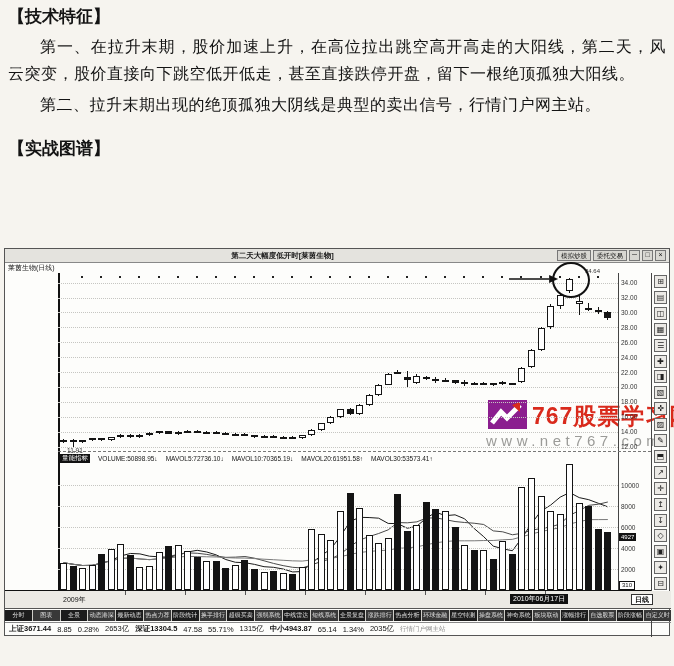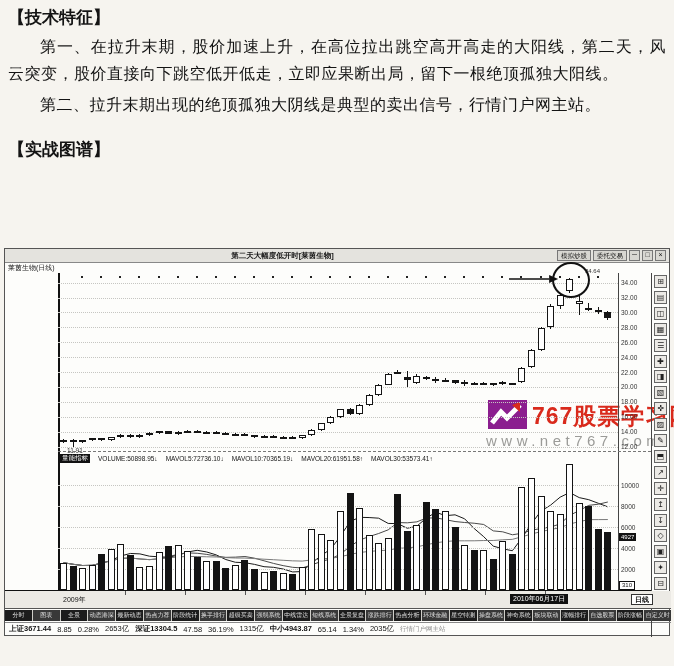--- a/index.html
+++ b/index.html
@@ -1,19 +1,19 @@
 <!DOCTYPE html>
 <html><head>
 <meta charset="utf-8">
 <style>
   html,body{margin:0;padding:0;background:#e9e7e2;}
   .page{position:relative;width:674px;height:666px;background:#f6f4ef;
         font-family:"Liberation Serif","DejaVu Serif",serif;color:#141414;overflow:hidden;}
   .textblock{position:absolute;top:6px;left:8px;right:8px;}
-  .sec-title{font-family:Liberation Sans, sans-serif;font-weight:bold;
+  .sec-title{font-family:Liberation Mono, monospace;font-weight:bold;
              font-size:17px;line-height:23px;}
   .sec-title.second{margin-top:20px;}
   .body-text p{margin:4px 0 0 0;font-size:16px;letter-spacing:0.5px;line-height:27px;
                text-align:justify;text-indent:2em;}
   .appwin{position:absolute;left:4px;top:248px;width:666px;height:388px;background:#fdfdfb;
           border:1px solid #555;font-family:"Liberation Sans","DejaVu Sans",sans-serif;box-sizing:border-box;}
   .menubar{position:absolute;top:0;left:0;right:0;height:13px;background:#e4e3de;
            display:flex;align-items:center;font-size:7.5px;padding:0 3px;border-bottom:1px solid #888;}
   .menus{display:flex;gap:7px;}
   .menu-item{cursor:default;white-space:nowrap;}
@@ -48,21 +48,21 @@
   svg.overlay{position:absolute;left:0;top:0;pointer-events:none;}
 </style>
 </head>
 <body>
 
 <div class="page">
 
   <div class="textblock">
     <div class="sec-title">【技术特征】</div>
     <div class="body-text">
-      <p>第一、在拉升末期，股价加速上升，在高位拉出跳空高开高走的大阳线，第二天，风云突变，股价直接向下跳空低开低走，立即应果断出局，留下一根绝顶孤独大阳线。</p>
+      <p>第一、在拉升末期，股价加速上升，在高位拉出跳空高开高走的大阳线，第二天，风云突变，股价直接向下跳空低开低走，甚至直接跌停开盘，留下一根绝顶孤独大阳线。</p>
       <p>第二、拉升末期出现的绝顶孤独大阴线是典型的卖出信号，行情门户网主站。</p>
     </div>
     <div class="sec-title second">【实战图谱】</div>
   </div>
 
   <div class="appwin">
     <div class="menubar">
       <div class="wtitle">第二天大幅度低开时[莱茵生物]</div>
       <div class="wbtns">
           <div class="wbtn">模拟炒股</div>
@@ -114,21 +114,21 @@
         <div class="tab">阶段涨幅</div>
         <div class="tab">自定义时</div>
       </div>
     <div class="statusrow">
         <span class="idx">上证3671.44</span>
         <span>8.85</span>
         <span>0.28%</span>
         <span>2653亿</span>
         <span class="idx">深证13304.5</span>
         <span>47.58</span>
-        <span>36.19%</span>
+        <span>55.71%</span>
         <span>1315亿</span>
         <span class="idx">中小4943.87</span>
         <span>65.14</span>
         <span>1.34%</span>
         <span>2035亿</span>
         <span class="note">行情门户网主站</span>
       </div>
   <div style="position: absolute; left: 53px; top: 24px; width: 2px; height: 317px; background: rgb(17, 17, 17);"></div>
       <div style="position: absolute; left: 613px; top: 24px; width: 1px; height: 317px; background: rgb(68, 68, 68);"></div>
       <div style="position: absolute; left: 646px; top: 24px; width: 1px; height: 364px; background: rgb(68, 68, 68);"></div>

